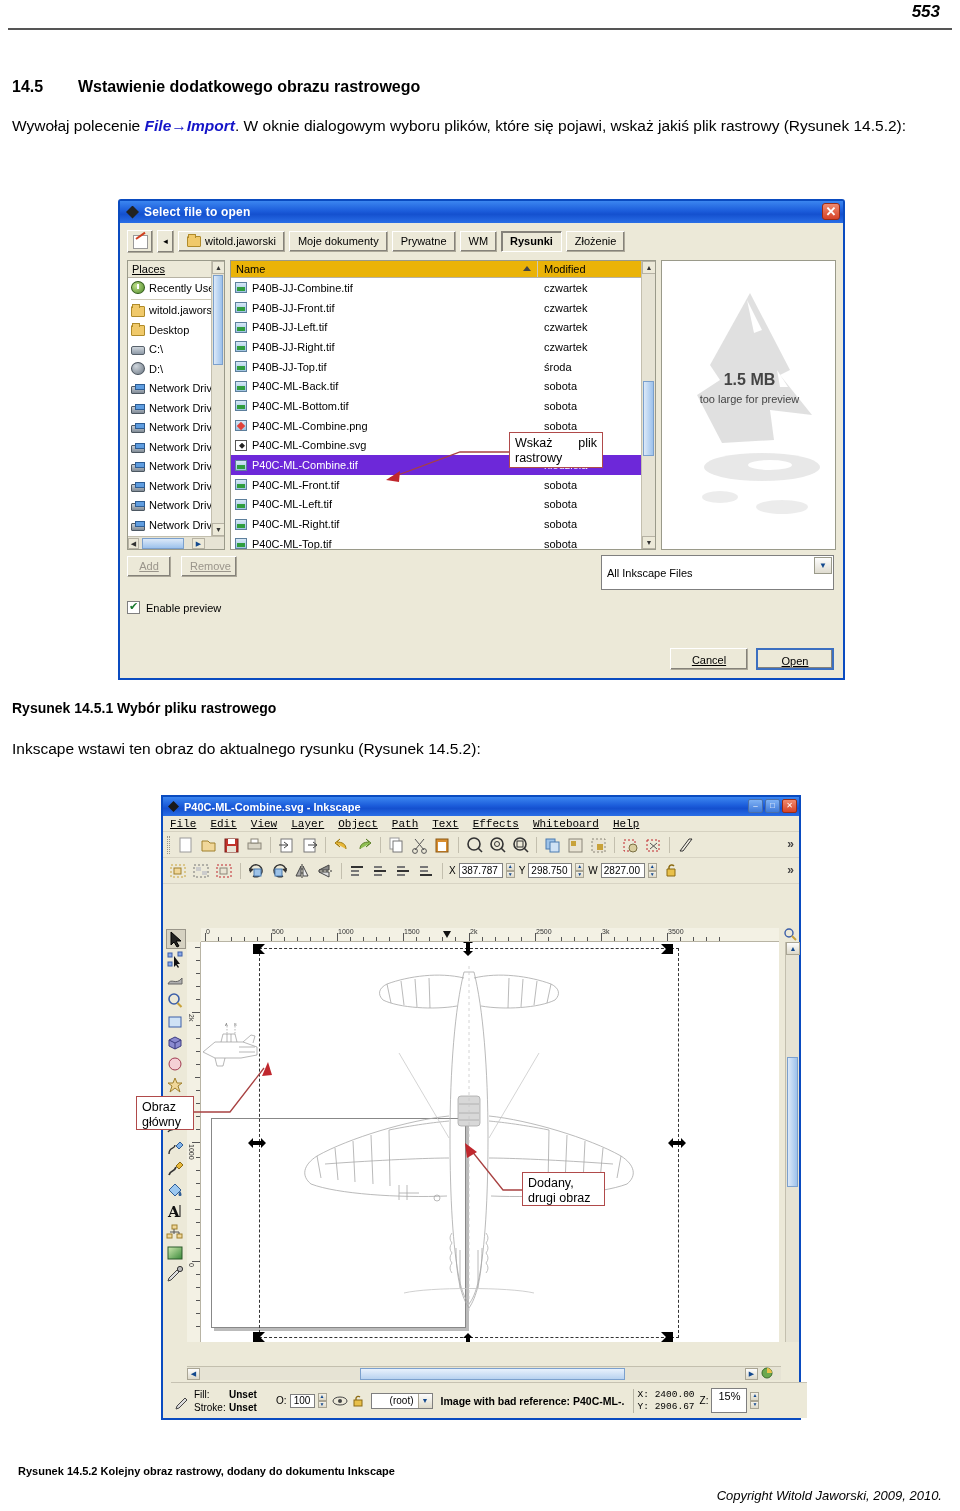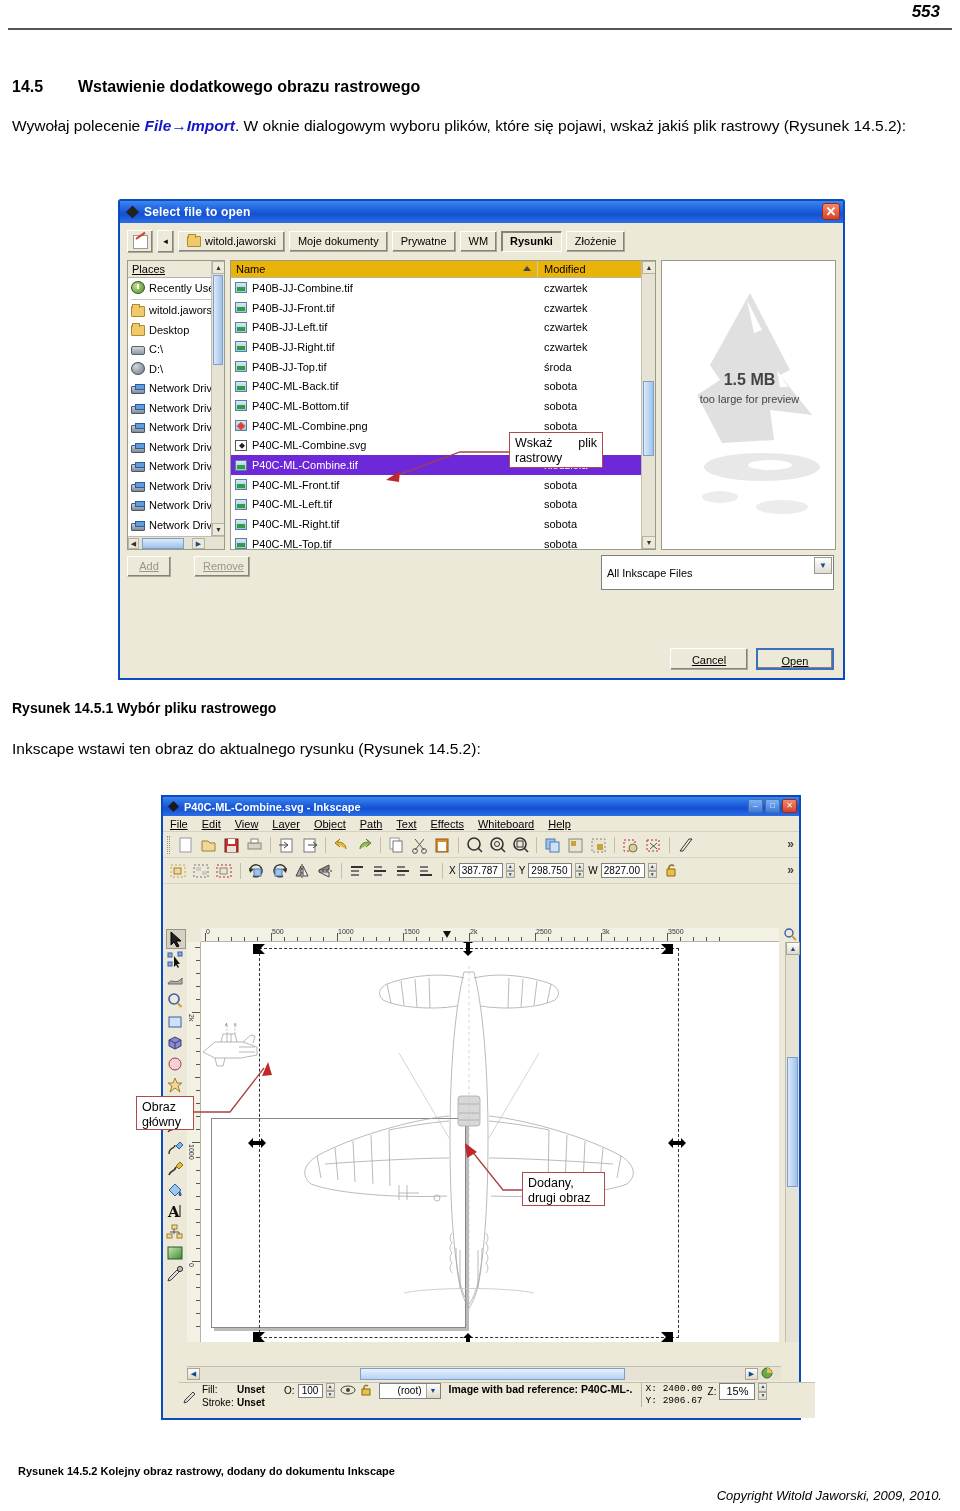--- a/index.html
+++ b/index.html
@@ -155,21 +155,21 @@
     width:175px; background:#fff; border:1px solid #9a9a8a; position:relative; overflow:hidden;
   }
   .prev-ink {
     position:absolute; left:0; top:14px; width:175px; height:255px;
     opacity:.30;
   }
   .prev-size { position:absolute; left:0; top:110px; width:175px; text-align:center; font-size:16px; font-weight:bold; color:#444;}
   .prev-note { position:absolute; left:0; top:132px; width:175px; text-align:center; font-size:11px; color:#444;}
 
   
-  .fd-ar { display:flex; gap:23px; margin-top:6px; }
+  .fd-ar { display:flex; gap:10px; margin-top:6px; }
   .btn-dis { color:#9a958b; }
   .btn-dis u { text-decoration:underline; }
 
   .fd-filter {
     position:absolute; right:9px; top:332px; width:233px; height:35px;
     background:#fff; border:1px solid #7f7f7f; display:flex; align-items:center; font-size:11px; padding-left:5px;
   }
   .fd-filter .dd {
     position:absolute; right:1px; top:1px; width:18px; height:17px;
     background:linear-gradient(#fdfdfd,#dfdcd0); border:1px solid #9a9a8a;
@@ -204,21 +204,21 @@
   }
   .ink-title .logo { width:11px;height:11px;margin:0 5px 0 3px;background:#1a1a1a;clip-path:polygon(50% 0,100% 50%,50% 100%,0 50%);}
   .ink-title .t { color:#fff; font-size:11px; font-weight:bold;}
   .ink-wbtns { position:absolute; right:2px; top:2px; display:flex; gap:2px; }
   .wb { width:15px;height:14px;border:1px solid #4a6fa8;border-radius:2px;font-size:8px;color:#fff;text-align:center;line-height:12px;
         background:linear-gradient(#7fb2f5,#3f79d8);}
   .wb.close { background:linear-gradient(#f08a6e,#d64328); border-color:#9a2c16;}
 
   .ink-menu { height:16px; display:flex; align-items:center; gap:0; font-size:11px; background:#ece9d8; border-bottom:1px solid #d5d1c0;}
   .ink-menu span { padding:0 7px; }
-  .ink-menu span u { text-decoration:underline; }
+  .ink-menu span u { text-decoration:underline;font-family:Liberation Mono, monospace; }
 
   .ink-tb { height:26px; display:flex; align-items:center; background:#ece9d8; border-bottom:1px solid #d8d4c4; padding-left:4px; position:relative;}
   .ink-tb .grip { width:3px;height:18px;border-left:1px dotted #9a968a;border-right:1px dotted #9a968a;margin-right:4px; }
   .tbi { width:21px;height:20px; margin:0 1px; position:relative; }
   .tbsep { width:1px;height:16px;background:#c3bfae; margin:0 4px; }
   .chev { position:absolute; right:5px; top:5px; font-size:12px; color:#444; font-weight:bold;}
 
   .ink-tb2 { height:26px; display:flex; align-items:center; background:#ece9d8; border-bottom:1px solid #d8d4c4; padding-left:4px; position:relative;}
   .numfield { display:flex; align-items:center; gap:3px; margin:0 2px; font-size:10px; }
   .numfield input, .numfield .val {
@@ -248,34 +248,34 @@
 
   .canvas-sbv { position:absolute; right:0; top:145px; width:14px; height:400px; background:#e6e3d4; border-left:1px solid #c3bfae;}
   .canvas-sbv .up { width:14px;height:13px;background:linear-gradient(#fdfdfd,#ddd9c9);border:1px solid #a9a594;font-size:7px;text-align:center;line-height:11px;color:#13498e;}
   .canvas-sbv .thumb{position:absolute;left:1px;top:115px;width:11px;height:130px;background:linear-gradient(to right,#dce9f8,#9dc2ec);border:1px solid #7ba0cd;}
   .zoomglass{position:absolute; right:1px; top:130px; width:14px;height:14px;}
 
   .canvas-sbh { position:absolute; left:24px; bottom:38px; width:594px; height:14px; background:#e6e3d4; border-top:1px solid #c3bfae; display:flex; align-items:center;}
   .csh-arrow{width:13px;height:12px;background:linear-gradient(#fdfdfd,#ddd9c9);border:1px solid #a9a594;font-size:7px;text-align:center;line-height:10px;color:#13498e;}
   .csh-thumb{height:12px;background:linear-gradient(#e8f1fc,#b8d2f0);border:1px solid #7ba0cd;}
 
-  .statusbar { position:absolute; left:16px; bottom:0; width:636px; height:36px; background:#ece9d8; border-top:1px solid #c6c2b2; display:flex; align-items:flex-start; font-size:10px; padding-left:3px;}
+  .statusbar { position:absolute; left:8px; bottom:0; width:636px; height:36px; background:#ece9d8; border-top:1px solid #c6c2b2; display:flex; align-items:center; font-size:10px; padding-left:3px;}
   .sb-fs { width:78px; }
   .sb-fs div { display:flex; gap:5px; line-height:13px;}
   .sb-fs b { font-weight:bold;}
   .sb-fs .lab { width:30px; }
   .sb-o { display:flex;align-items:center;gap:3px; margin-left:4px;}
   .sb-o .box{width:25px;height:14px;background:#fff;border:1px solid #7f7f7f;font-size:10px;text-align:center;line-height:12px;}
   .sb-layer { display:flex;align-items:center;gap:3px; margin-left:6px;}
   .sb-layer .lbox{width:62px;height:16px;background:#fff;border:1px solid #7f7f7f;font-size:10px;text-align:center;line-height:14px;position:relative;}
   .sb-layer .lbox .dd{position:absolute;right:0;top:0;width:14px;height:14px;background:linear-gradient(#fdfdfd,#ddd9c9);border-left:1px solid #a9a594;font-size:7px;line-height:13px;color:#13498e;}
   .sb-msg { margin-left:8px; font-weight:bold; font-size:10.5px; white-space:nowrap; overflow:hidden; width:188px;}
   .sb-xy { margin-left:4px; font-family:"Liberation Mono",monospace; font-size:9.5px; line-height:12px; border-left:1px solid #b8b4a4; padding-left:4px;}
   .sb-z { display:flex;align-items:center;gap:3px;margin-left:5px;}
-  .sb-z .zbox{width:36px;height:17px;background:#fff;border:1px solid #7f7f7f;text-align:center;font-size:11px;line-height:15px;}
+  .sb-z .zbox{width:36px;height:25px;background:#fff;border:1px solid #7f7f7f;text-align:center;font-size:11px;line-height:15px;}
 
   .airplane { position:absolute; left:58px; top:6px; width:420px; height:390px; }
   .small-plane { position:absolute; left:0px; top:80px; width:60px; height:55px; }
 </style>
 </head>
 <body>
 
 <div class="page-header">
   <div class="hdr-num">553</div>
   <div class="rule"></div>
@@ -514,20 +514,24 @@
     <div class="fd-ar">
       <div class="btn-3d btn-dis" style="width:44px;text-align:center;"><u>Add</u></div>
       <div class="btn-3d btn-dis" style="width:56px;text-align:center;"><u>Remove</u></div>
     </div>
 
     <div class="fd-filter">
       <span>All Inkscape Files</span>
       <span class="dd">▼</span>
     </div>
 
+    <div class="fd-enable">
+      <span class="chk"></span>
+      <span>Enable preview</span>
+    </div>
 
     <div class="fd-actions">
       <div class="btn-3d btn-big"><u>Cancel</u></div>
       <div class="btn-3d btn-big btn-default"><u>Open</u></div>
     </div>
   </div>
 </div>
 
 <div class="callout" style="left:509px; top:432px; width:94px; height:36px;">
   <div style="display:flex;justify-content:space-between;">

